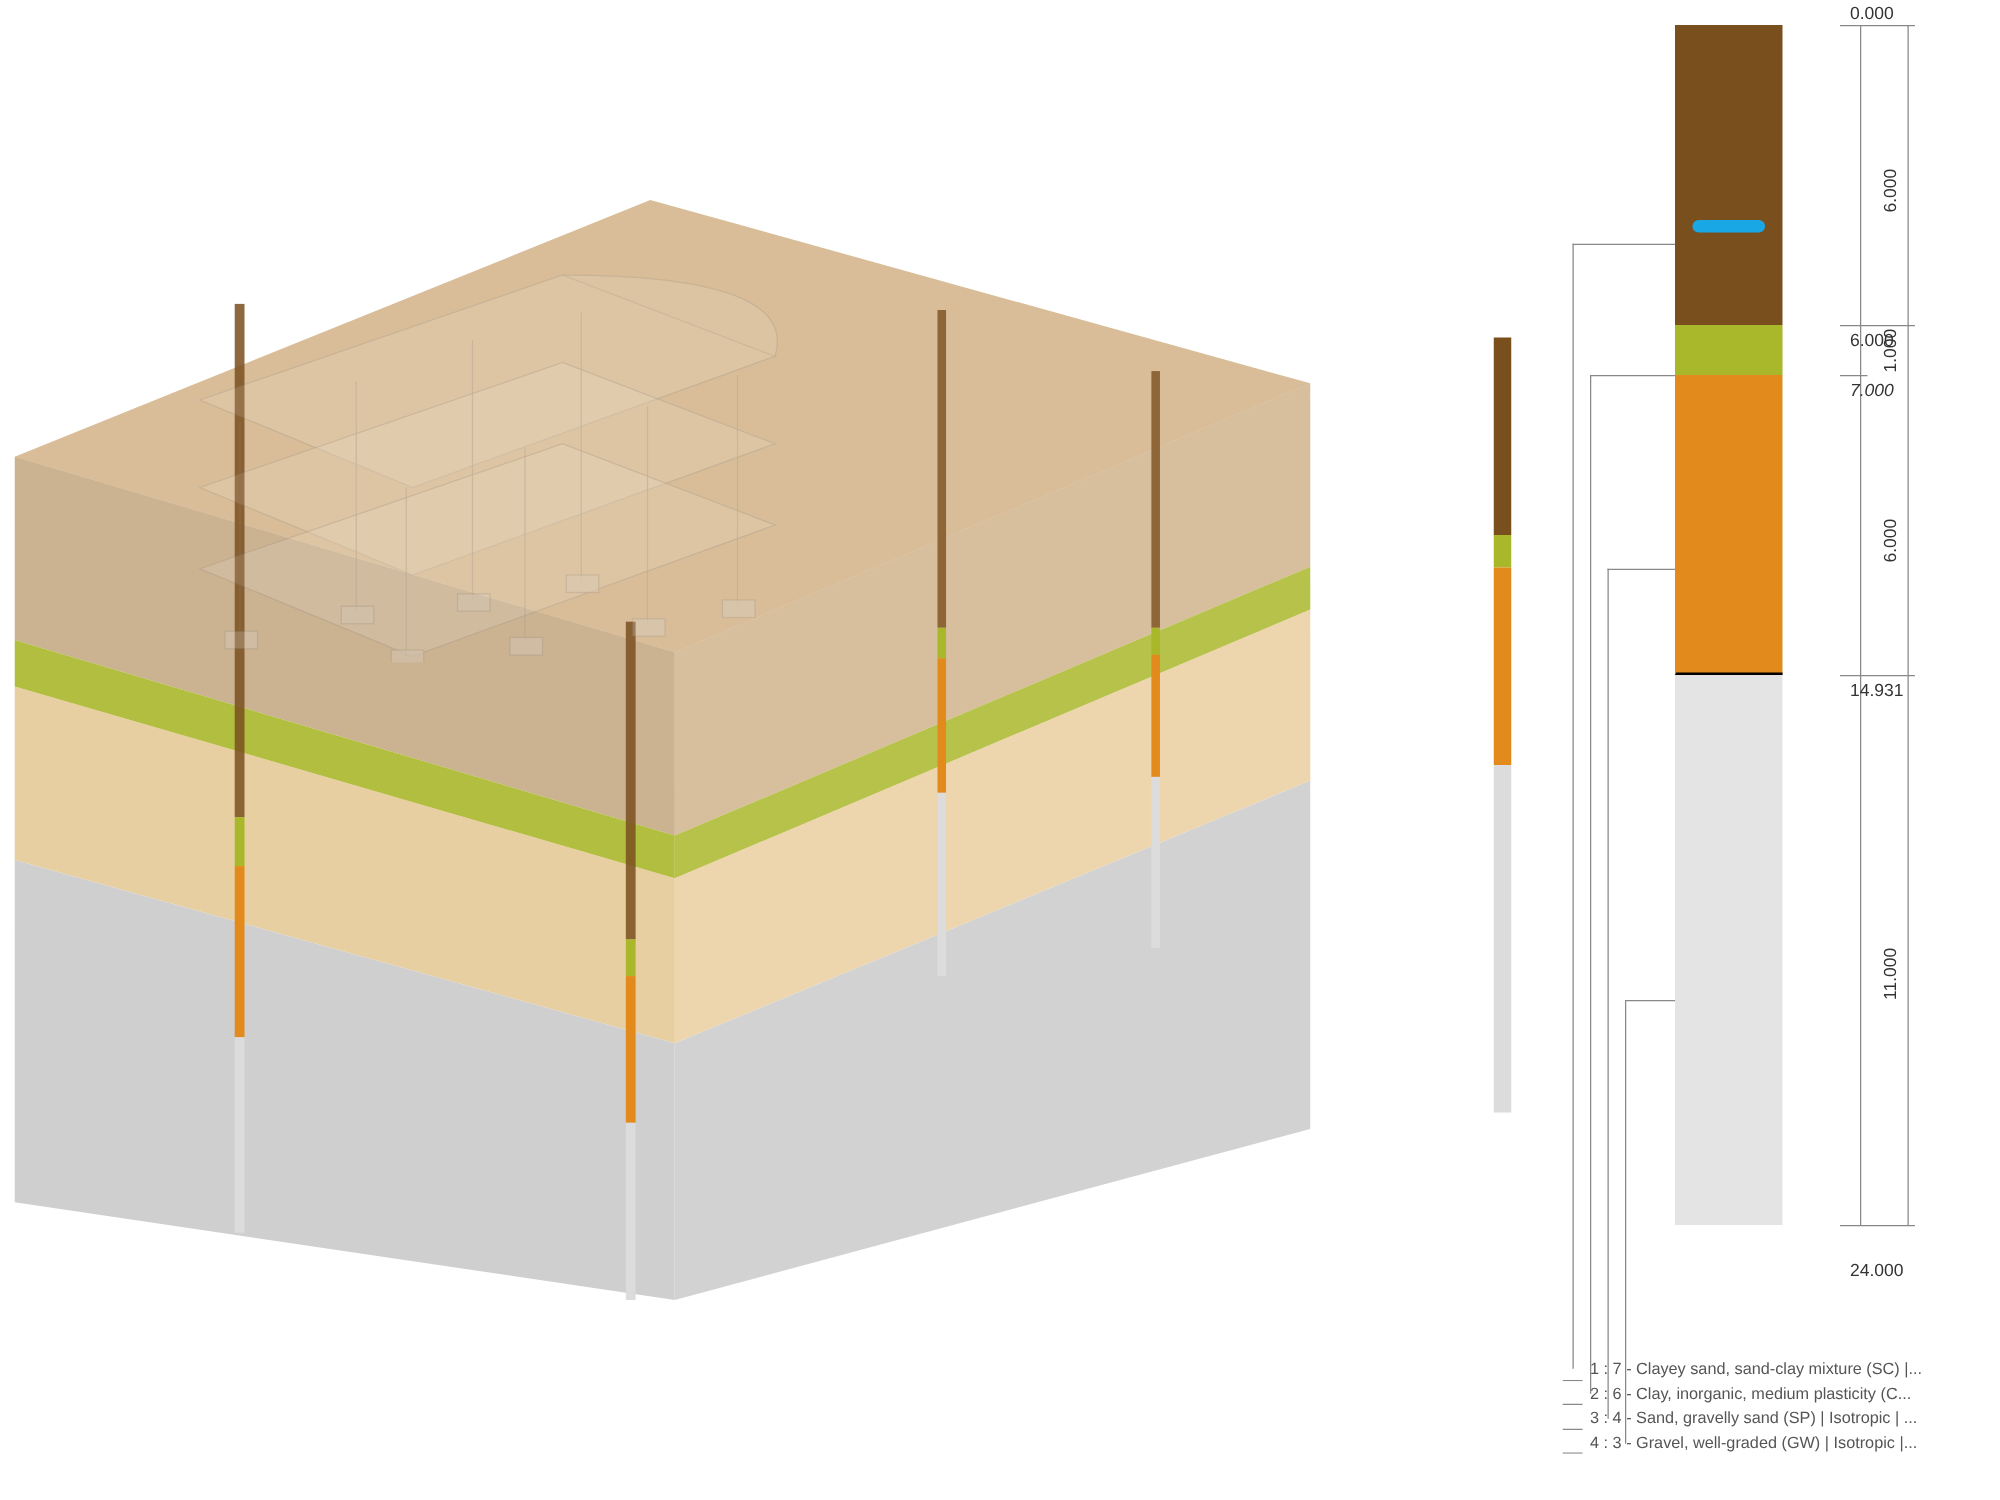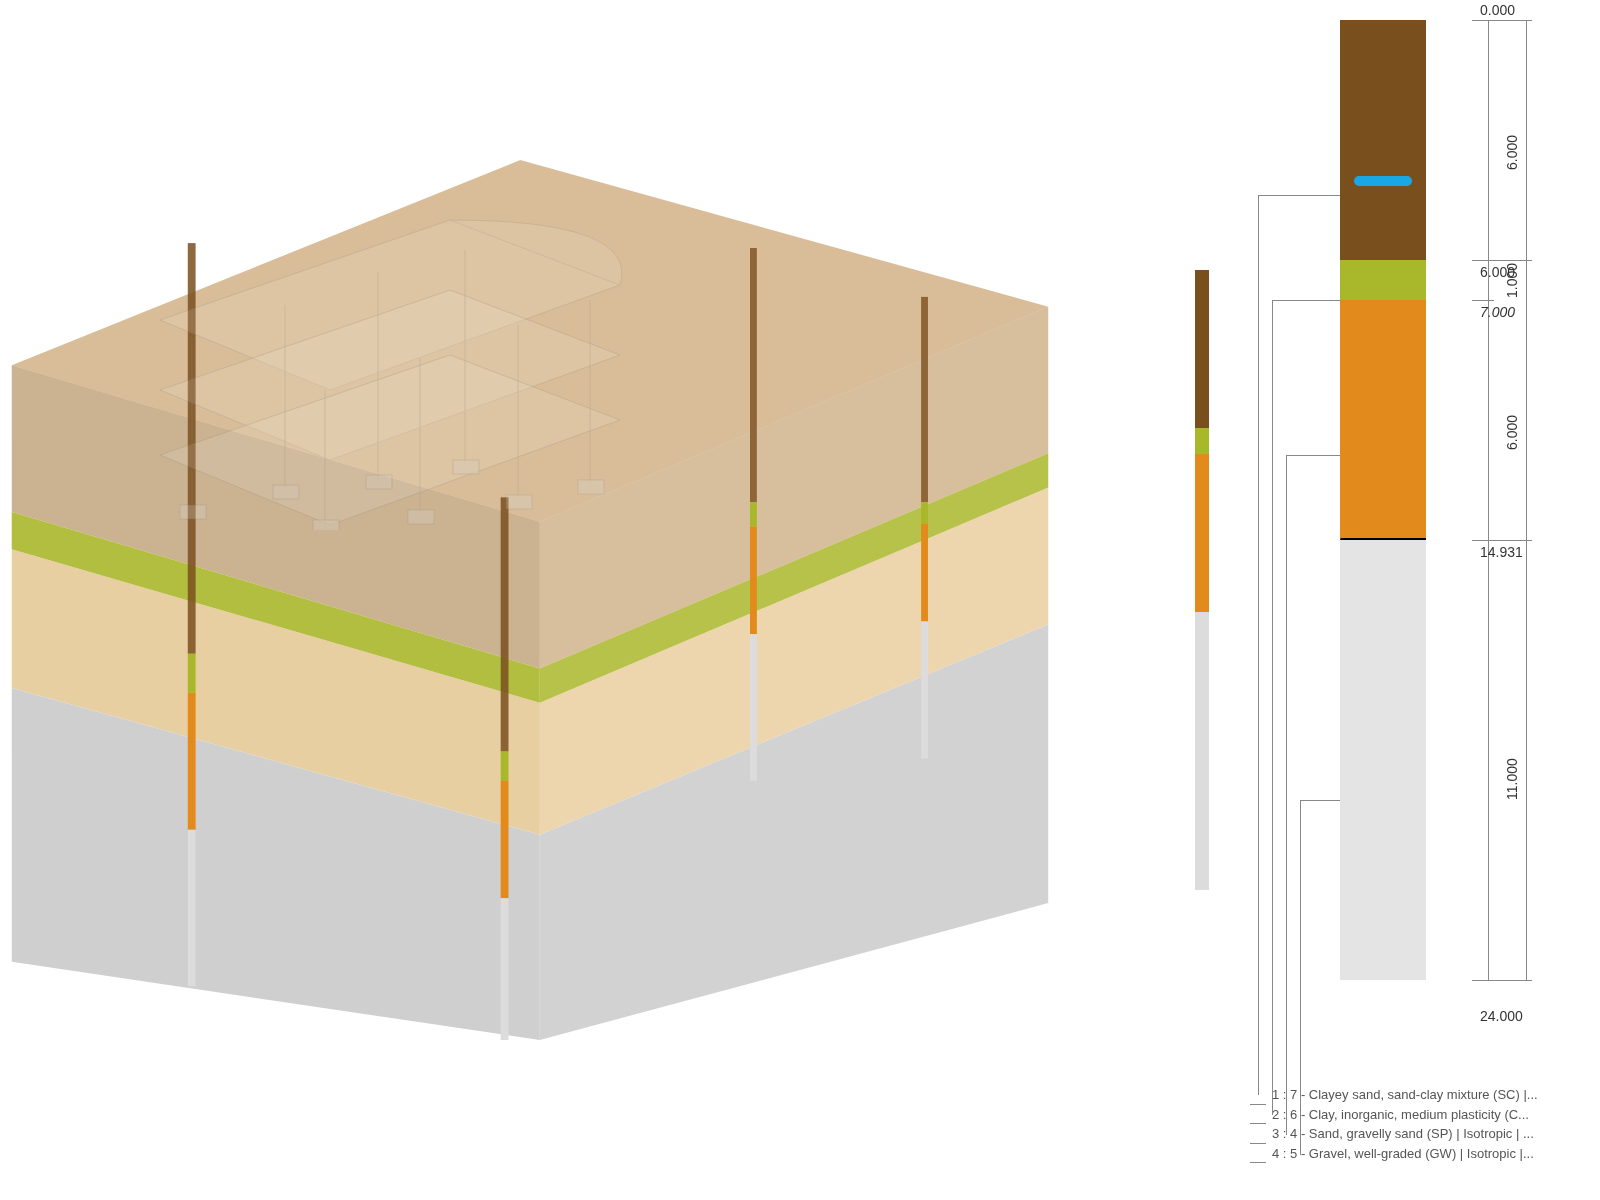--- a/index.html
+++ b/index.html
@@ -258,17 +258,17 @@
     <div class="legend-row">
       <span class="legend-tick"></span>
       <span>2 : 6 - Clay, inorganic, medium plasticity (C...</span>
     </div>
     <div class="legend-row">
       <span class="legend-tick"></span>
       <span>3 : 4 - Sand, gravelly sand (SP) | Isotropic | ...</span>
     </div>
     <div class="legend-row">
       <span class="legend-tick"></span>
-      <span>4 : 5 - Gravel, well-graded (GW) | Isotropic |...</span>
+      <span>4 : 3 - Gravel, well-graded (GW) | Isotropic |...</span>
     </div>
   </div>
 
 </div>
 
 </body></html>

